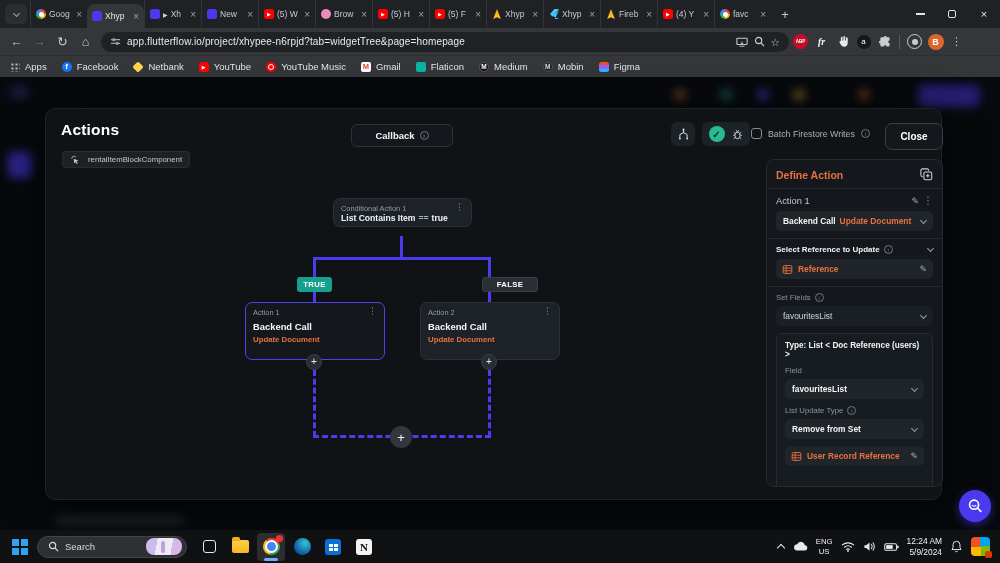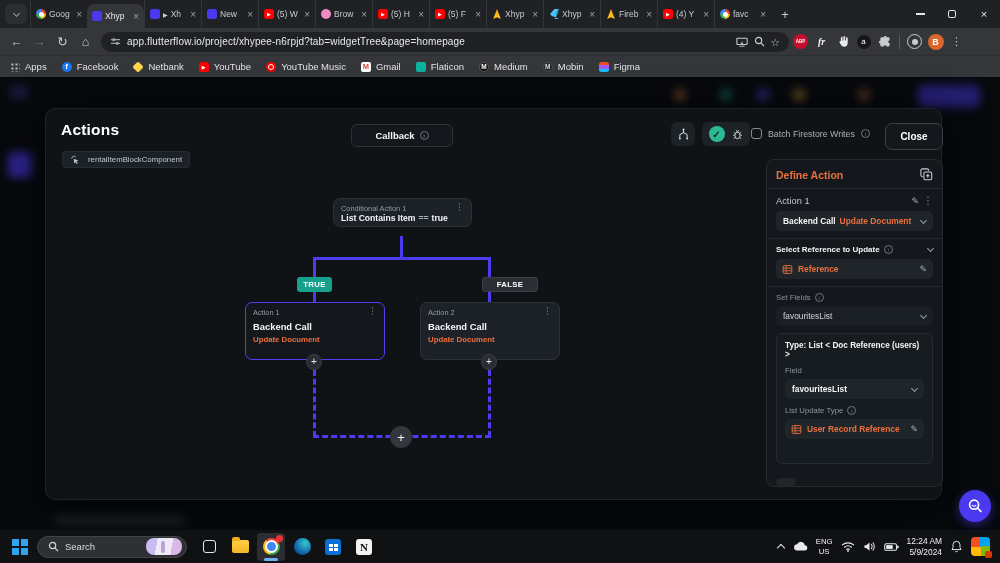--- a/index.html
+++ b/index.html
@@ -560,20 +560,25 @@
         </div>
       <div class="psel">
         <span class="w">favouritesList</span>
         <span class="grow"></span>
         <span class="chev"></span>
       </div>
       <div class="glabel">
         <span>List Update Type</span>
         <span class="info">i</span>
       </div>
+      <div class="psel">
+        <span class="w">Remove from Set</span>
+        <span class="grow"></span>
+        <span class="chev"></span>
+      </div>
       <div class="refrow" style="margin-bottom:16px;">
         <svg width="11" height="11" viewBox="0 0 14 14">
           <rect x="1.5" y="2" width="11" height="10" rx="1.5" stroke="#e8703f" stroke-width="1.2" fill="none"></rect>
           <path d="M1.5 5.3h11M1.5 8.6h11M5.2 2v10" stroke="#e8703f" stroke-width="1.1"></path>
         </svg>
         <span class="rt">User Record Reference</span>
         <span class="pencil">✎</span>
       </div>
     </div>
 

